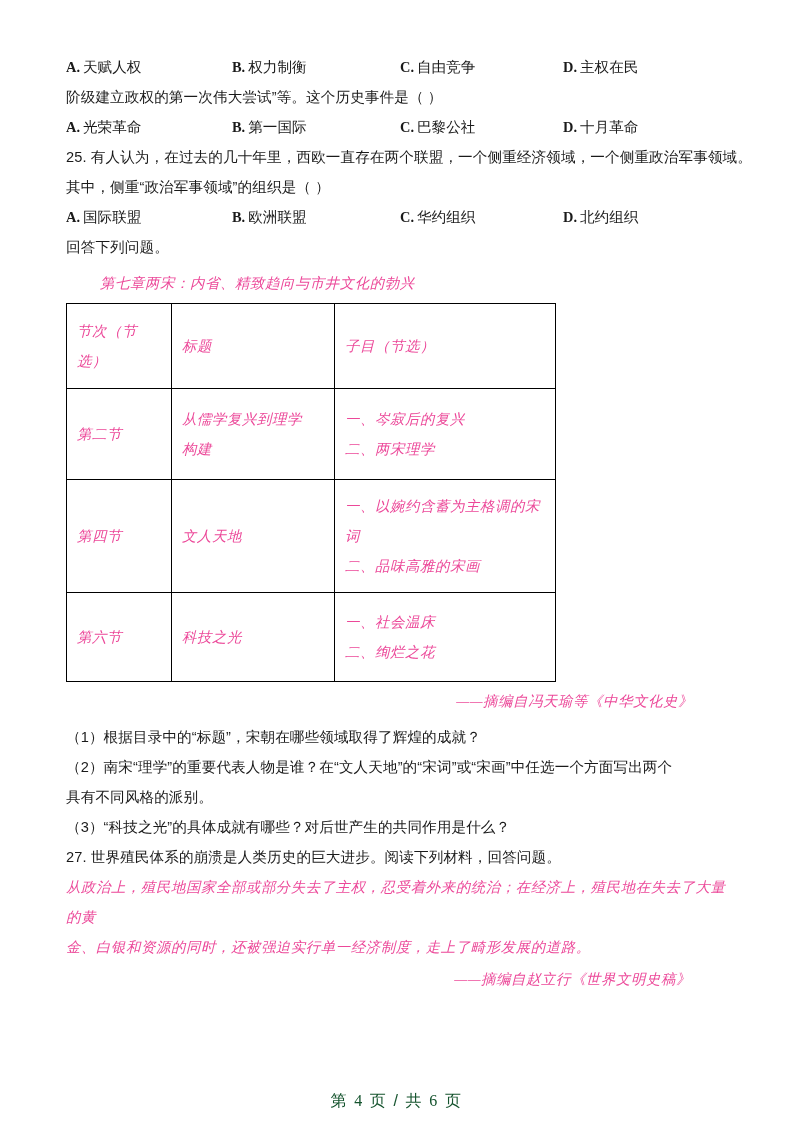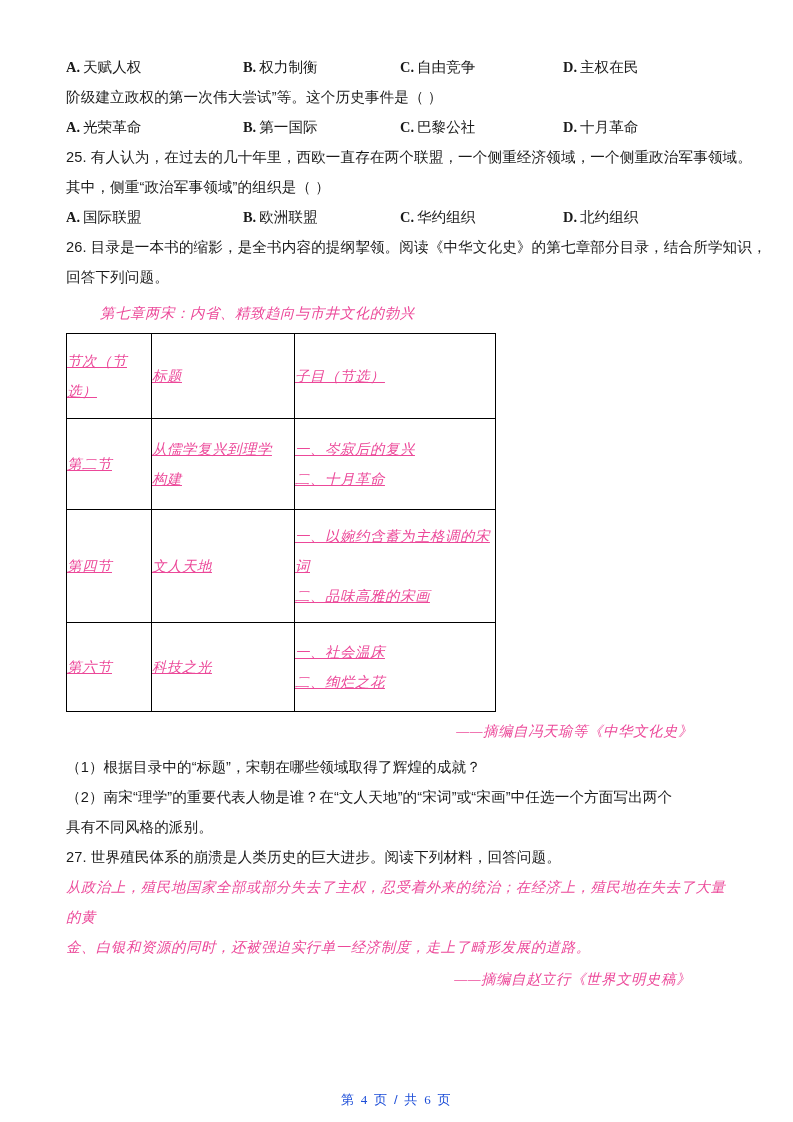--- a/index.html
+++ b/index.html
@@ -39,21 +39,21 @@
     font-size: 14.6px;
     line-height: 30px;
     text-align: right;
   }
   .options .opt {
     position: absolute;
     top: 0;
     white-space: nowrap;
   }
   .opt-a { left: 0px; }
-  .opt-b { left: 177px; }
+  .opt-b { left: 166px; }
   .opt-c { left: 334px; }
   .opt-d { left: 497px; }
   .opt-letter {
     font-family: "Liberation Serif", "DejaVu Serif", serif;
     font-weight: 700;
     font-size: 14.4px;
     margin-right: 3px;
   }
 
   
@@ -75,22 +75,21 @@
   
   table.toc {
     border-collapse: collapse;
     width: 426px;
     margin-left: 0px;
     table-layout: fixed;
   }
   table.toc td {
     border: 1px solid #000000;
     vertical-align: middle;
-    padding: 6px 0;
-    text-decoration: underline;
+    padding: 6px 10px;
   }
   td.col-sec   { width: 84px; }
   td.col-title { width: 142px; }
   td.col-sub   { width: 200px; }
   .cell-line {
     display: block;
     line-height: 30px;
     white-space: normal;
   }
   tr.row-head td { height: 72px; }
@@ -119,22 +118,22 @@
   .material-first-indent { display: inline-block; width: 30px; }
   .material-label { margin-right: 14px; }
 
   
   .footer {
     position: absolute;
     left: 0;
     top: 1091px;
     width: 793px;
     text-align: center;
-    font-size: 13px;
-    color: #1d4ed8;
+    font-size: 16px;
+    color: #14532d;
     letter-spacing: 1.6px;
     font-family: "Liberation Sans", sans-serif;
   }
   .footer .num {
     font-family: "Liberation Serif", serif;
   }
 </style>
 </head>
 <body>
 
@@ -157,21 +156,20 @@
 
   <div class="q-line">25. 有人认为，在过去的几十年里，西欧一直存在两个联盟，一个侧重经济领域，一个侧重政治军事领域。</div>
   <div class="q-line">其中，侧重“政治军事领域”的组织是（    ）</div>
   <div class="options">
     <span class="opt opt-a"><span class="opt-letter">A.</span><span>国际联盟</span></span>
     <span class="opt opt-b"><span class="opt-letter">B.</span><span>欧洲联盟</span></span>
     <span class="opt opt-c"><span class="opt-letter">C.</span><span>华约组织</span></span>
     <span class="opt opt-d"><span class="opt-letter">D.</span><span>北约组织</span></span>
   </div>
 
-  <div class="q-line">26. 目录是一本书的缩影，是全书内容的提纲挈领。阅读《中华文化史》的第七章部分目录，结合所学知识，</div>
   <div class="q-line">回答下列问题。</div>
 
   <div class="kai chapter-title">第七章两宋：内省、精致趋向与市井文化的勃兴</div>
 
   <table class="toc">
     <tbody>
       <tr class="row-head">
         <td class="col-sec kai">
           <span class="cell-line">节次（节</span>
           <span class="cell-line">选）</span>
@@ -181,21 +179,21 @@
       </tr>
 
       <tr class="row-2">
         <td class="col-sec kai">第二节</td>
         <td class="col-title kai">
           <span class="cell-line">从儒学复兴到理学</span>
           <span class="cell-line">构建</span>
         </td>
         <td class="col-sub kai">
           <span class="cell-line">一、岑寂后的复兴</span>
-          <span class="cell-line">二、十月革命</span>
+          <span class="cell-line">二、两宋理学</span>
         </td>
       </tr>
 
       <tr class="row-4">
         <td class="col-sec kai">第四节</td>
         <td class="col-title kai">
           <span class="cell-line">文人天地</span>
         </td>
         <td class="col-sub kai">
           <span class="cell-line">一、以婉约含蓄为主格调的宋词</span>
@@ -216,20 +214,21 @@
     </tbody>
   </table>
 
   <div class="kai citation">——摘编自冯天瑜等《中华文化史》</div>
 
   <div class="spacer-6"></div>
 
   <div class="q-line sub-q">（1）根据目录中的“标题”，宋朝在哪些领域取得了辉煌的成就？</div>
   <div class="q-line sub-q">（2）南宋“理学”的重要代表人物是谁？在“文人天地”的“宋词”或“宋画”中任选一个方面写出两个</div>
   <div class="q-line sub-q">具有不同风格的派别。</div>
+  <div class="q-line sub-q">（3）“科技之光”的具体成就有哪些？对后世产生的共同作用是什么？</div>
 
   <div class="q-line">27. 世界殖民体系的崩溃是人类历史的巨大进步。阅读下列材料，回答问题。</div>
 
   <div class="kai">从政治上，殖民地国家全部或部分失去了主权，忍受着外来的统治；在经济上，殖民地在失去了大量的黄</div>
   <div class="kai">金、白银和资源的同时，还被强迫实行单一经济制度，走上了畸形发展的道路。</div>
 
   <div class="kai citation-2">——摘编自赵立行《世界文明史稿》</div>
 
 </div>
 

